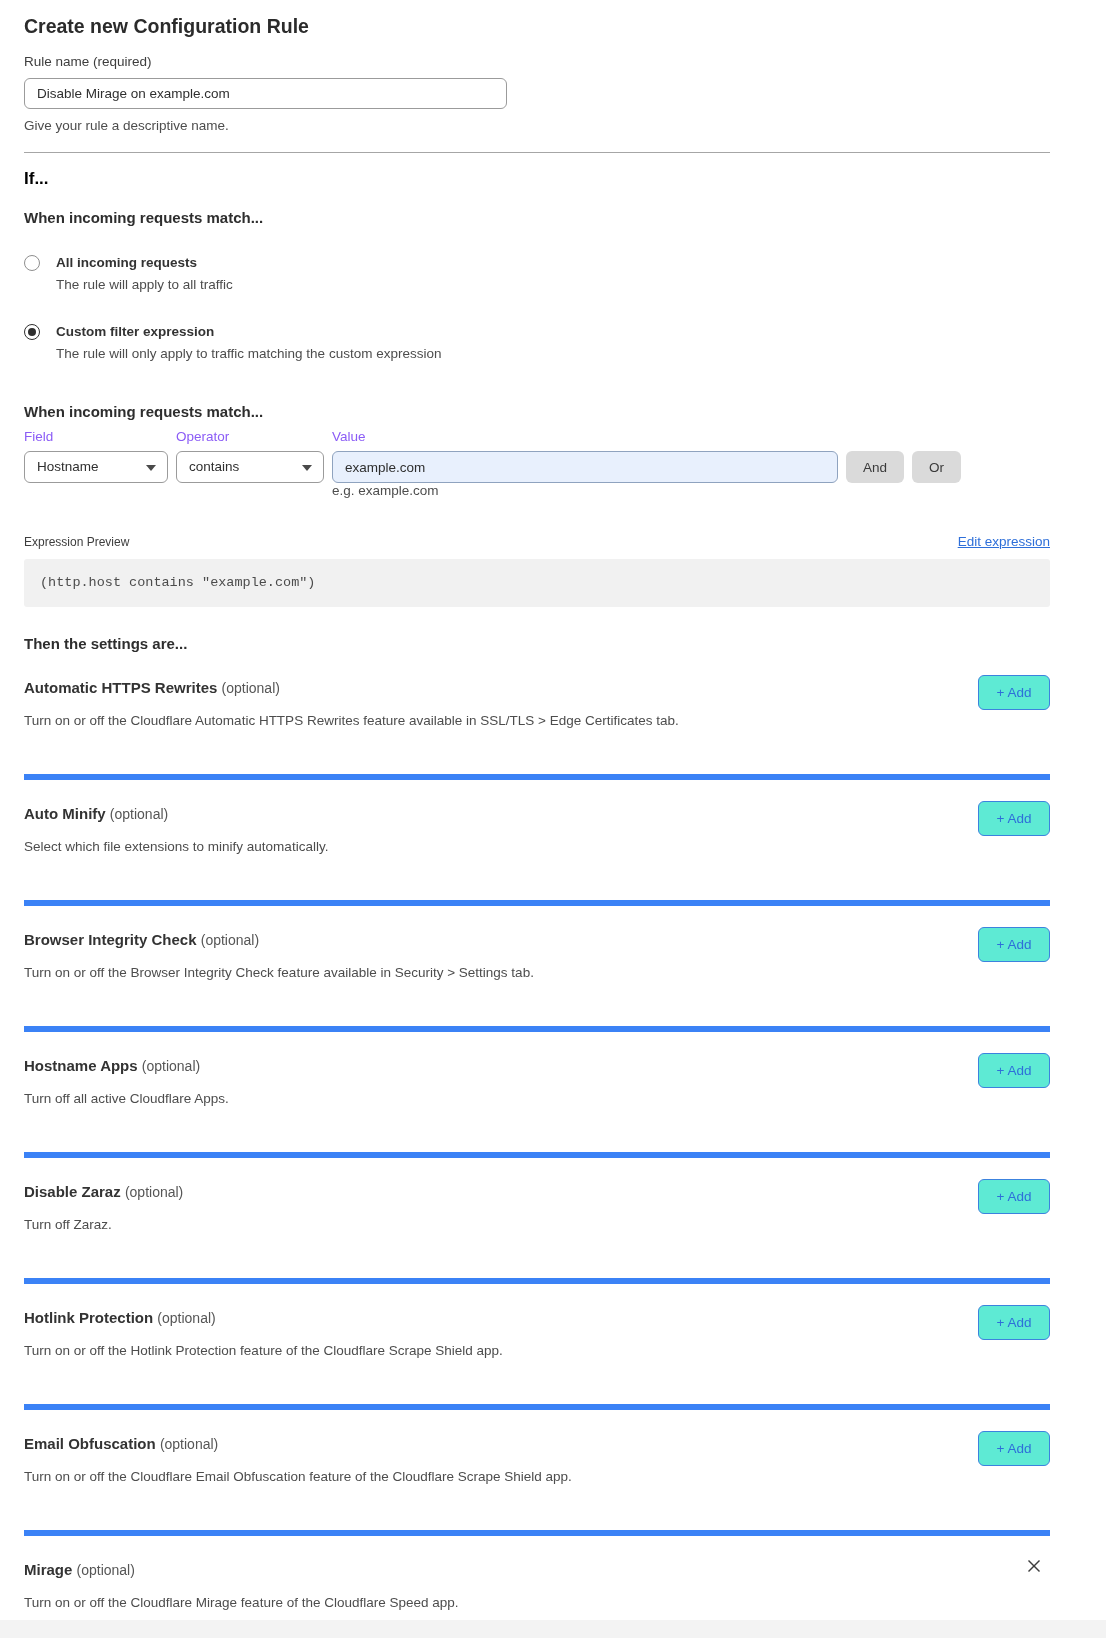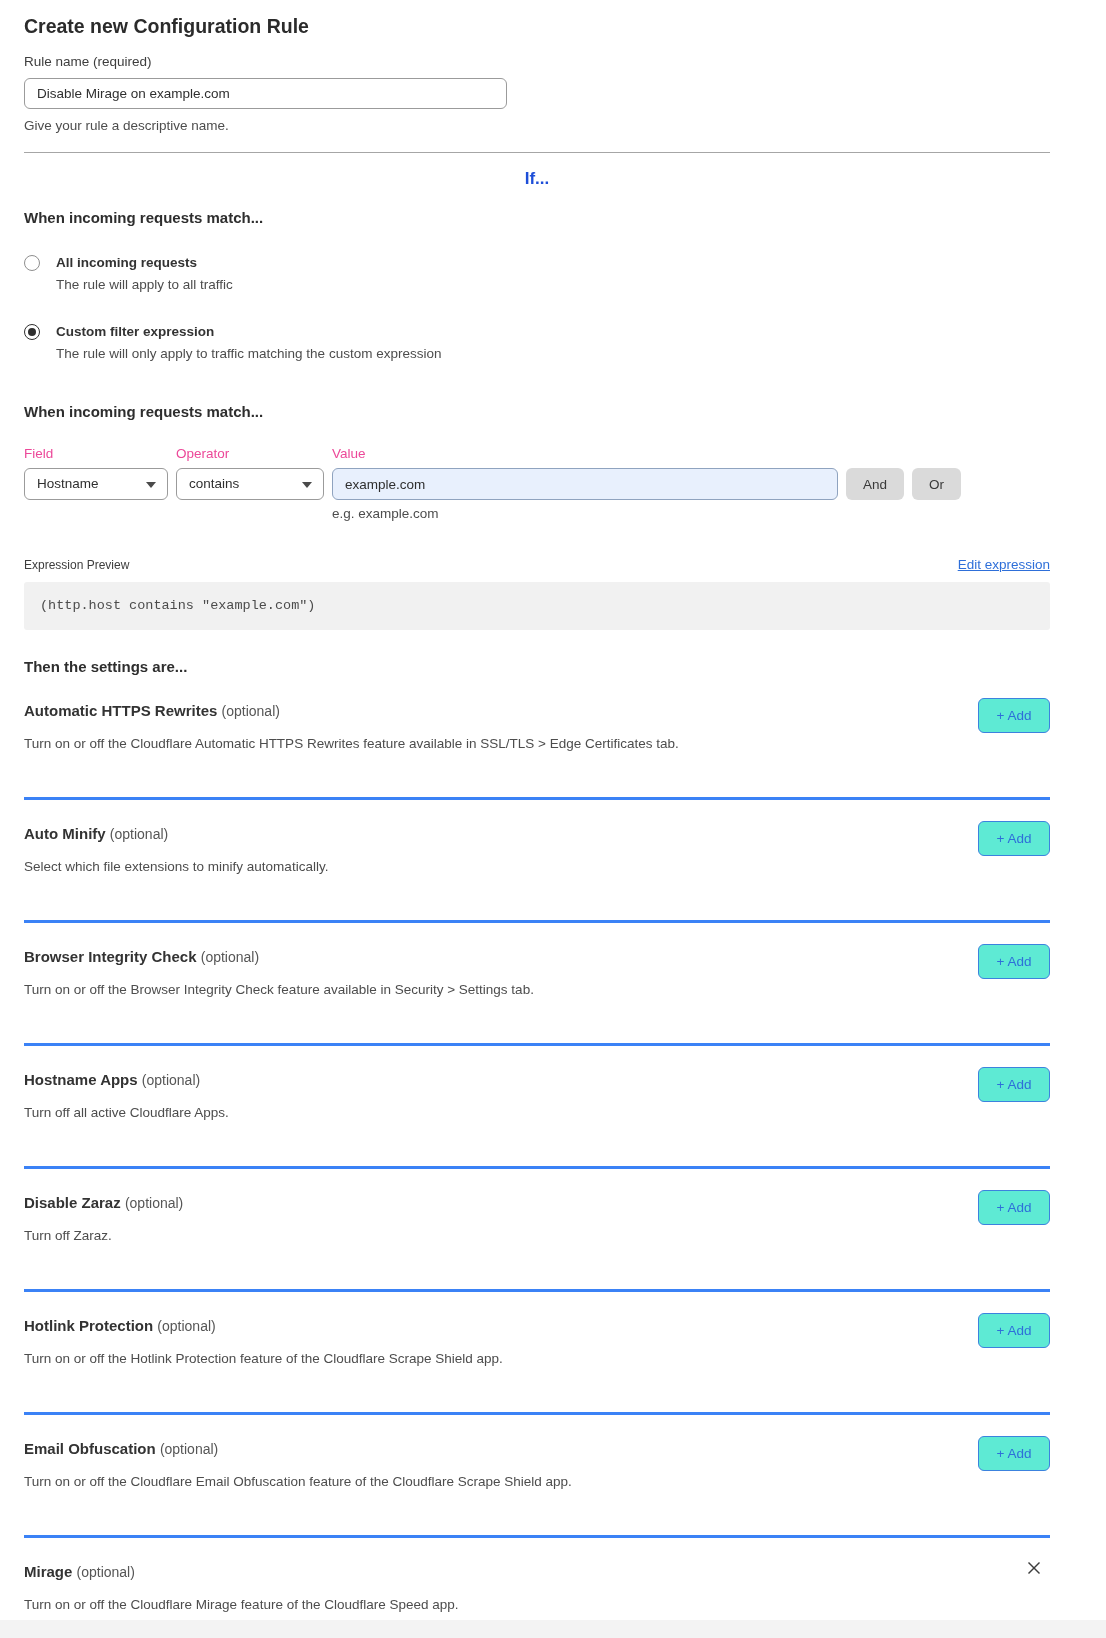--- a/index.html
+++ b/index.html
@@ -16,39 +16,39 @@
   .field-label { margin-top:15px; font-size:13.5px; line-height:17px; color:#3d3d3d; }
   .rule-input {
     display:block; margin-top:8px; width:483px; height:31px;
     border:1px solid #9b9b9b; border-radius:6px; padding:0 12px;
     font-size:13.5px; color:#2f2f2f; font-family:inherit; background:#fff; outline:none;
   }
   .helper { margin-top:8px; font-size:13.5px; line-height:17px; color:#4d4d4d; }
 
   hr.rule-divider { border:none; border-top:1px solid #a6a6a6; margin:18px 0 0 0; }
 
-  .if-heading { margin-top:15px; font-size:17px; line-height:21px; font-weight:700; color:#1d4ed8;text-align:center; }
+  .if-heading { margin-top:15px; font-size:17px; line-height:21px; font-weight:700; color:#000000; }
   .sub-heading { margin-top:19px; font-size:15px; line-height:20px; font-weight:700; color:#2e2e2e; }
   .sub-heading.second { margin-top:40px; }
 
   .radio-row { margin-top:26px; display:flex; align-items:flex-start; cursor:pointer; }
   .radio-row + .radio-row { margin-top:30px; }
   .radio-circle {
     width:16px; height:16px; border-radius:50%; border:1.5px solid #8f8f8f;
     margin-right:16px; flex:0 0 auto; position:relative; background:#fff; margin-top:1px;
   }
   .radio-circle.selected { border-color:#2f2f2f; }
   .radio-circle.selected::after {
     content:""; position:absolute; left:50%; top:50%; transform:translate(-50%,-50%);
     width:8px; height:8px; border-radius:50%; background:#2f2f2f;
   }
   .radio-label { font-size:13.5px; line-height:17px; font-weight:700; color:#333; }
   .radio-desc { margin-top:5px; font-size:13.5px; line-height:17px; color:#4d4d4d; }
 
-  .builder-labels { margin-top:24px; display:flex; font-size:13.5px; color:#ec4899; }
+  .builder-labels { margin-top:7px; display:flex; font-size:13.5px; color:#8b5cf6; }
   .builder-labels .lab-field { width:152px; }
   .builder-labels .lab-operator { width:156px; }
   .builder-labels .lab-value { flex:1; }
   .builder-row { margin-top:7px; display:flex; align-items:center; }
   .select-box {
     position:relative; height:32px; border:1px solid #9b9b9b; border-radius:6px;
     background:#fff; font-size:13.5px; color:#2f2f2f; line-height:30px;
     padding:0 28px 0 12px; margin-right:8px; cursor:pointer;
   }
   .select-box.field { width:144px; }
@@ -62,35 +62,35 @@
     width:506px; height:32px; border:1px solid #8fa3bf; border-radius:6px;
     background:#e8f0fd; padding:0 12px; font-size:13.5px; color:#2f2f2f;
     font-family:inherit; margin-right:8px; outline:none;
   }
   .conj-btn {
     height:32px; border:none; border-radius:6px; background:#dadada;
     color:#3a3a3a; font-size:13.5px; font-family:inherit; cursor:pointer; margin-right:8px;
   }
   .conj-btn.and { width:58px; }
   .conj-btn.or { width:49px; margin-right:0; }
-  .value-helper { margin-top:6px; margin-left:308px; font-size:13.5px; color:#4d4d4d; }
+  .value-helper { margin-top:0; margin-left:308px; font-size:13.5px; color:#4d4d4d; }
 
   .preview-header { margin-top:36px; display:flex; justify-content:space-between; align-items:baseline; }
   .preview-label { font-size:12px; color:#3d3d3d; }
   .edit-link { font-size:13.5px; color:#2e6fd9; text-decoration:underline; cursor:pointer; }
   .code-box {
     margin-top:10px; height:48px; background:#f1f1f1; border-radius:3px;
     font-family:"Liberation Mono","DejaVu Sans Mono",monospace;
     font-size:13.5px; color:#4c4c4c; line-height:48px; padding:0 16px;
     white-space:nowrap; overflow:hidden;
   }
 
   .then-heading { margin-top:27px; font-size:15px; line-height:20px; font-weight:700; color:#2e2e2e; }
 
-  .setting-row { display:flex; justify-content:space-between; padding:24px 0 45px 0; border-bottom:3px solid #3b82f6; }
+  .setting-row { display:flex; justify-content:space-between; padding:24px 0 45px 0; border-bottom:6px solid #3b82f6; }
   .setting-row.expanded { border-bottom:none; padding-bottom:0; }
   .setting-left { flex:1; min-width:0; }
   .setting-title-line { font-size:15px; line-height:19px; }
   .setting-title { font-weight:700; color:#333; }
   .setting-qualifier { font-weight:400; color:#565656; font-size:14px; }
   .setting-desc { margin-top:14px; font-size:13.5px; line-height:17px; color:#4d4d4d; }
   .setting-right { flex:0 0 auto; padding-top:0; }
   .add-btn {
     margin-top:-3px; width:72px; height:35px; background:#5eead4;
     border:1px solid #3c82de; border-radius:6px; color:#2e6fd9;

